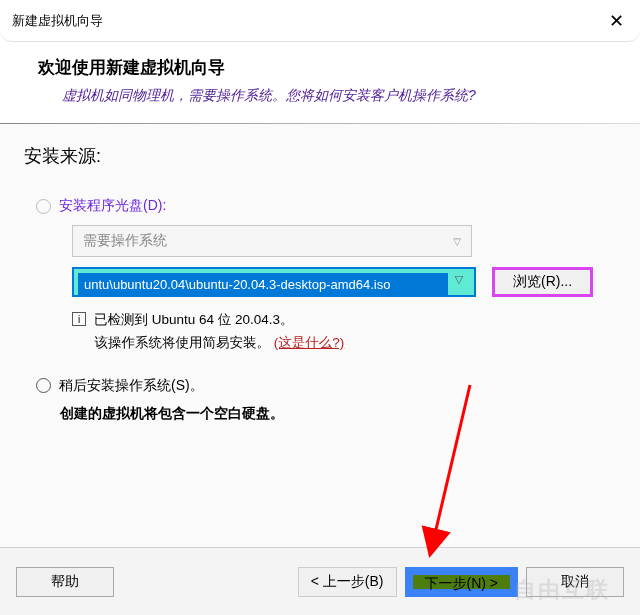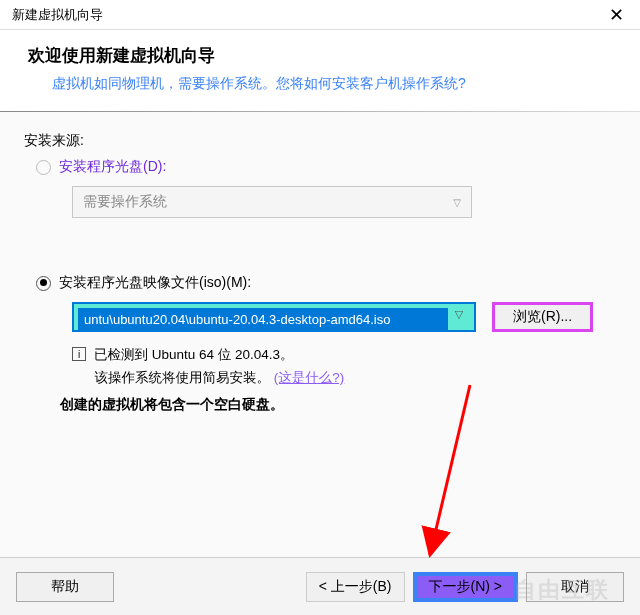--- a/index.html
+++ b/index.html
@@ -7,62 +7,65 @@
     margin: 0;
     font-family: "Microsoft YaHei", "Segoe UI", sans-serif;
     font-size: 13px;
     background: #fff;
     width: 640px;
     height: 615px;
     overflow: hidden;
     position: relative;
   }
   .titlebar {
-    height: 30px;
+    height: 42px;
     display: flex;
     align-items: center;
     justify-content: space-between;
     padding: 0 12px;
     border-bottom: 1px solid #e0e0e0;
+    border-radius: 12px;
   }
   .titlebar .title { font-size: 13px; }
   .close-x {
     font-size: 18px;
     font-family: Arial, sans-serif;
     cursor: pointer;
     padding: 0 4px;
   }
   .header {
     padding: 14px 32px 18px 28px;
+    margin-left: 10px;
   }
   .header h1 {
     margin: 0 0 8px 0;
     font-size: 17px;
     font-weight: bold;
   }
   .header p {
     margin: 0;
     font-size: 14px;
     padding-left: 24px;
-    color: #3b82f6;
+    color: #4c1d95;
+    font-style: italic;
   }
   .divider {
     height: 1px;
     background: linear-gradient(to right, #888 0%, #ddd 100%);
     margin: 0;
   }
   .content {
     padding: 20px 24px 10px 24px;
     background: #fafafa;
     height: 465px;
     position: relative;
   }
   .section-label {
-    font-size: 14px;
-    margin-bottom: 8px;
+    font-size: 18px;
+    margin-bottom: 29px;
     color: #000;
   }
   .radio-row {
     display: flex;
     align-items: center;
     margin-bottom: 10px;
     padding-left: 12px;
   }
   .radio-row.gap-top { margin-top: 56px; }
   .radio {
@@ -146,53 +149,53 @@
     display: inline-block;
     width: 14px; height: 14px;
     border: 1px solid #555;
     font-size: 10px;
     text-align: center;
     line-height: 13px;
     margin-right: 8px;
     vertical-align: 1px;
   }
   .detected a {
-    color: #8b5cf6;
+    color: #b91c1c;
     text-decoration: underline;
     cursor: pointer;
   }
   .later-note {
     margin: 6px 0 0 36px;
     font-size: 14px;
     color: #000;
     font-weight: bold;
   }
   .footer {
     position: absolute;
     bottom: 0; left: 0; right: 0;
-    height: 58px;
+    height: 68px;
     border-top: 1px solid #d0d0d0;
     background: #f4f4f4;
     display: flex;
     align-items: center;
     padding: 0 16px;
     gap: 8px;
   }
   .footer .spacer { flex: 1; }
   .btn {
     height: 30px;
     min-width: 98px;
     padding: 0 12px;
     border: 1px solid #aaa;
     background: #f0f0f0;
     font-size: 14px;
     cursor: pointer;
   }
   .btn.disabled { color: #000000; border-color: #ccc; cursor: default; }
-  .btn.primary { border: 4px solid #3b82f6; background: #8b5cf6; }
+  .btn.primary { border: 8px solid #3b82f6; background: #4d7c0f; }
   .arrow {
     position: absolute;
     pointer-events: none;
     z-index: 10;
   }
   .watermark {
     position: absolute;
     right: 30px;
     bottom: 10px;
     font-size: 22px;
@@ -224,37 +227,37 @@
 
   <div class="radio-row">
     <span class="radio disabled"></span>
     <span class="radio-label disabled">安装程序光盘(D):</span>
   </div>
   <div class="dropdown">
     <span>需要操作系统</span>
     <span class="chev">▽</span>
   </div>
 
-  <div class="radio-row gap-top">
-    <span class="radio selected"></span>
-    <span class="radio-label">安装程序光盘映像文件(iso)(M):</span>
-  </div>
   <div class="iso-row">
     <div class="iso-input">
       <span class="iso-text">untu\ubuntu20.04\ubuntu-20.04.3-desktop-amd64.iso</span>
       <span class="iso-chev">▽</span>
     </div>
     <button class="browse-btn">浏览(R)...</button>
   </div>
   <div class="detected">
     <span class="info-icon">i</span><span>已检测到 Ubuntu 64 位 20.04.3。</span><br>
     &nbsp;&nbsp;&nbsp;&nbsp;&nbsp;&nbsp;<span>该操作系统将使用简易安装。</span>
     <a>(这是什么?)</a>
   </div>
 
+  <div class="radio-row" style="margin-top:22px;">
+    <span class="radio"></span>
+    <span class="radio-label">稍后安装操作系统(S)。</span>
+  </div>
   <div class="later-note">创建的虚拟机将包含一个空白硬盘。</div>
 
 </div>
 
 <div class="footer">
   <button class="btn">帮助</button>
   <div class="spacer"></div>
   <button class="btn disabled">&lt; 上一步(B)</button>
   <button class="btn primary">下一步(N) &gt;</button>
   <button class="btn">取消</button>

